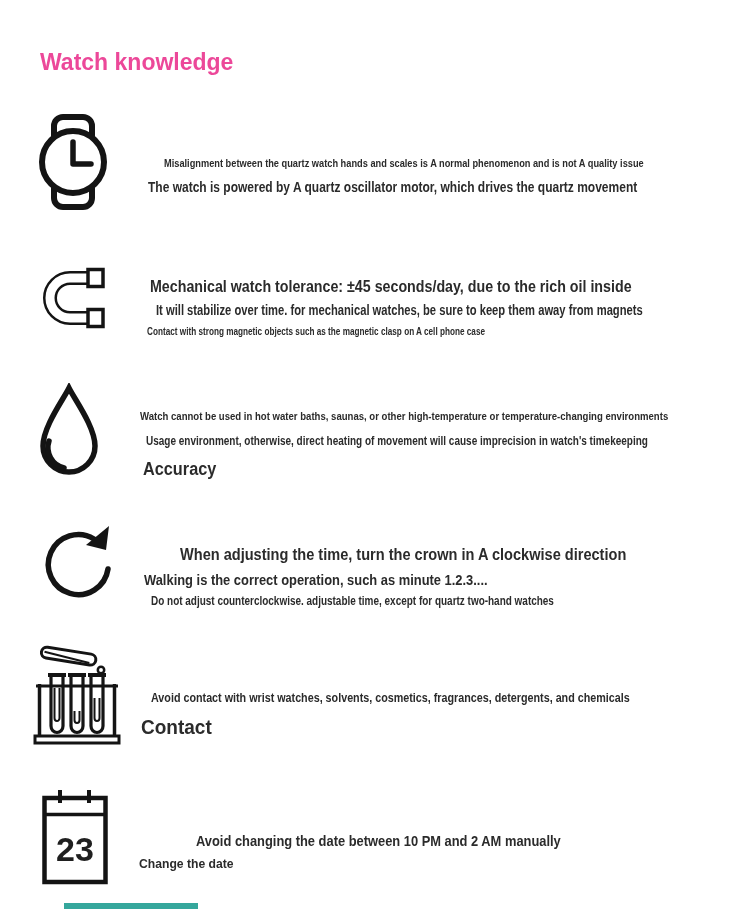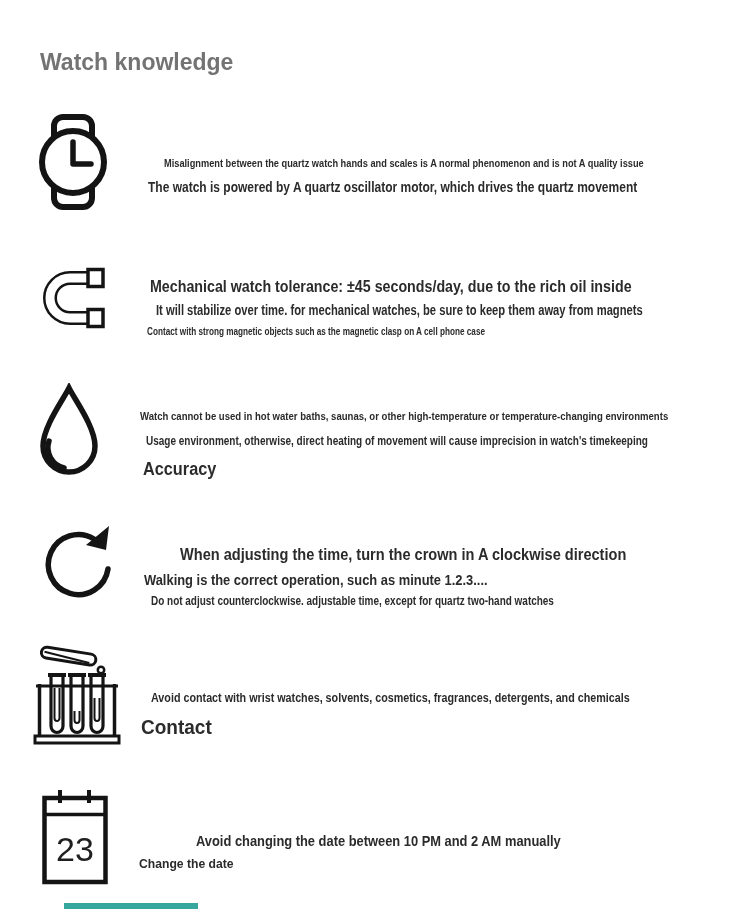--- a/index.html
+++ b/index.html
@@ -1,23 +1,23 @@
 <!DOCTYPE html>
 <html><head>
 <meta charset="utf-8">
 <style>
   html,body{margin:0;padding:0;}
   body{width:750px;height:909px;background:#ffffff;position:relative;overflow:hidden;
        font-family:"Liberation Sans",sans-serif;}
   .page{position:absolute;inset:0;}
-  .title{position:absolute;left:40px;top:34px;font-size:23px;font-weight:700;color:#737373;
+  .title{position:absolute;left:40px;top:34px;font-size:23px;font-weight:700;color:#ec4899;
          white-space:nowrap;}
   .line{position:absolute;white-space:nowrap;font-weight:700;color:#2b2b2b;
         transform-origin:0 0;line-height:1.15;}
-  .ico{position:absolute;}
+  .ico{position:absolute;font-weight:bold;}
   .accent-bar{position:absolute;left:64px;top:903px;width:134px;height:6px;background:#35a79c;}
 </style>
 </head>
 <body>
 
 <div class="page">
 
   <h1 class="title">Watch knowledge</h1>
 
   <div>

